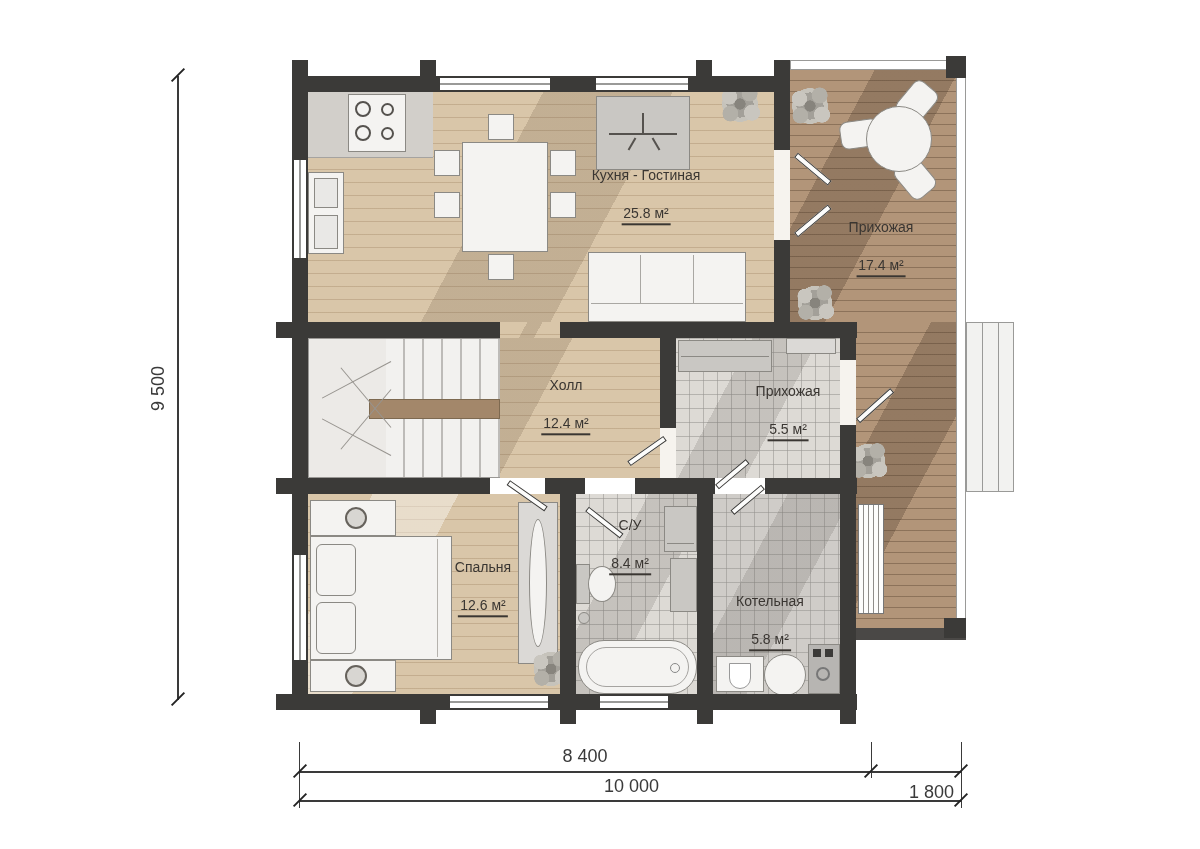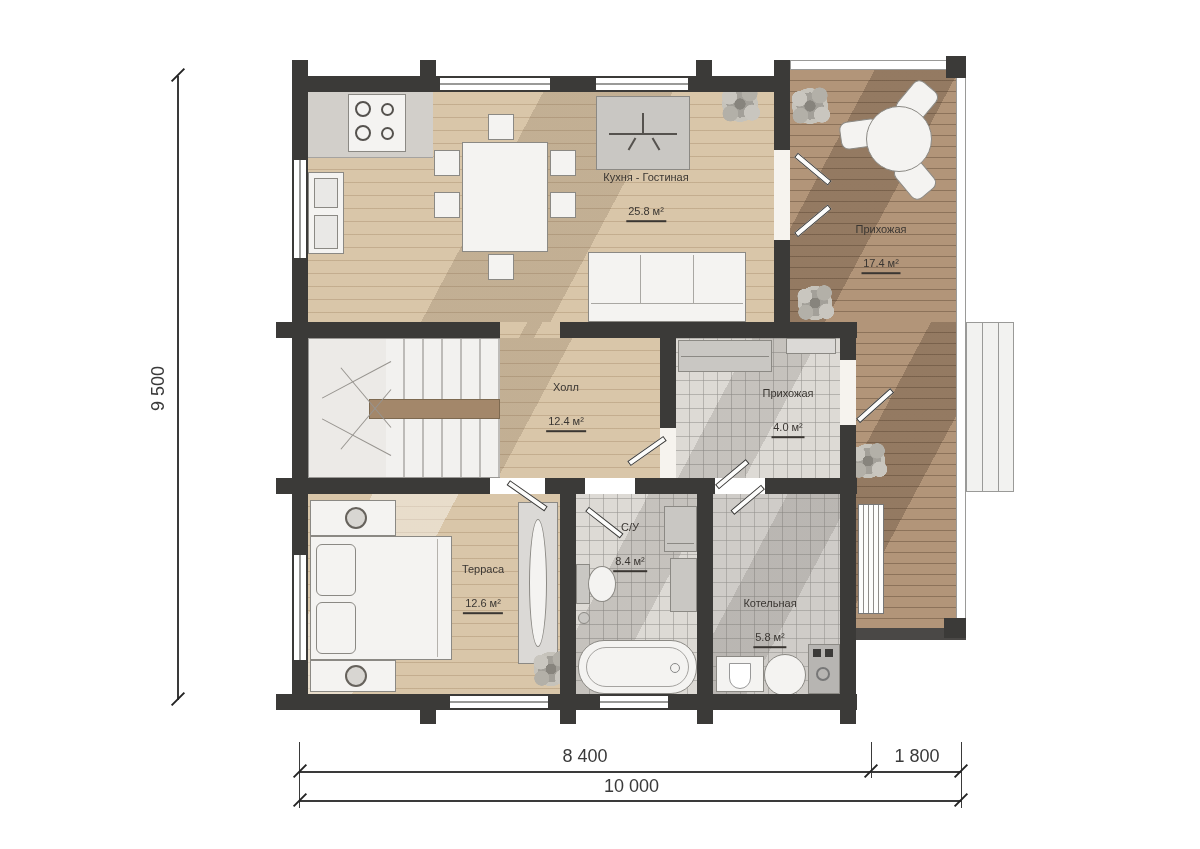--- a/index.html
+++ b/index.html
@@ -48,21 +48,21 @@
       radial-gradient(circle at 50% 50%, #a3a099 0 40%, #c6c3bb 40% 52%, rgba(0,0,0,0) 53%); }
 
   
   #stairs { position:absolute; left:308px; top:338px; width:192px; height:140px;
             background:#eceae7; border:1px solid #9a9895; z-index:8; }
   .treads { position:absolute; background:repeating-linear-gradient(90deg,#f2f1ef 0 17px,#bdbbb8 17px 19px); }
   .wl { position:absolute; left:4px; width:78px; height:1px; background:#97948f; transform-origin:right center; }
 
   
   .room-label { position:absolute; z-index:40; transform:translate(-50%,-50%);
-                text-align:center; color:#3a3632; font-size:11px; line-height:1.3; white-space:nowrap; }
+                text-align:center; color:#3a3632; font-size:14px; line-height:1.3; white-space:nowrap; }
   .room-label .rname { display:block; }
   .room-label .rarea { display:inline-block; border-bottom:2px solid #3a3632; padding:0 2px 1px;margin-top:20px; }
 
   
   .dline { position:absolute; background:#3a3a3a; z-index:35; }
   .tick  { position:absolute; width:18px; height:2px; background:#222; transform:rotate(-45deg); z-index:36; }
   .dim   { position:absolute; color:#3a3a3a; font-size:18px; z-index:36; text-align:center; }
   #dim-v { transform:rotate(-90deg); transform-origin:center; width:80px; }
 
   
@@ -242,24 +242,24 @@
   <div class="room-label" style="left:881px;top:248px;">
     <span class="rname">Прихожая</span>
     <span class="rarea">17.4 м²</span>
   </div>
   <div class="room-label" style="left:566px;top:406px;">
     <span class="rname">Холл</span>
     <span class="rarea">12.4 м²</span>
   </div>
   <div class="room-label" style="left:788px;top:412px;">
     <span class="rname">Прихожая</span>
-    <span class="rarea">4.0 м²</span>
+    <span class="rarea">5.5 м²</span>
   </div>
   <div class="room-label" style="left:483px;top:588px;">
-    <span class="rname">Терраса</span>
+    <span class="rname">Спальня</span>
     <span class="rarea">12.6 м²</span>
   </div>
   <div class="room-label" style="left:630px;top:546px;">
     <span class="rname">С/У</span>
     <span class="rarea">8.4 м²</span>
   </div>
   <div class="room-label" style="left:770px;top:622px;">
     <span class="rname">Котельная</span>
     <span class="rarea">5.8 м²</span>
   </div>
@@ -271,21 +271,21 @@
 
   <div class="dline" style="left:299px;top:742px;width:1px;height:66px;"></div>
   <div class="dline" style="left:871px;top:742px;width:1px;height:36px;"></div>
   <div class="dline" style="left:961px;top:742px;width:1px;height:66px;"></div>
 
   <div class="dline" style="left:300px;top:771px;width:662px;height:2px;"></div>
   <div class="tick" style="left:291px;top:770px;"></div>
   <div class="tick" style="left:862px;top:770px;"></div>
   <div class="tick" style="left:952px;top:770px;"></div>
   <div class="dim" style="left:540px;top:746px;width:90px;">8 400</div>
-  <div class="dim" style="left:880px;top:746px;width:74px;">1 800</div>
+  <div class="dim" style="left:880px;top:782px;width:74px;text-align:right;">1 800</div>
 
   <div class="dline" style="left:300px;top:800px;width:662px;height:2px;"></div>
   <div class="tick" style="left:291px;top:799px;"></div>
   <div class="tick" style="left:952px;top:799px;"></div>
   <div class="dim" style="left:584px;top:776px;width:95px;">10 000</div>
 
 
 </div>
 
 </body></html>

